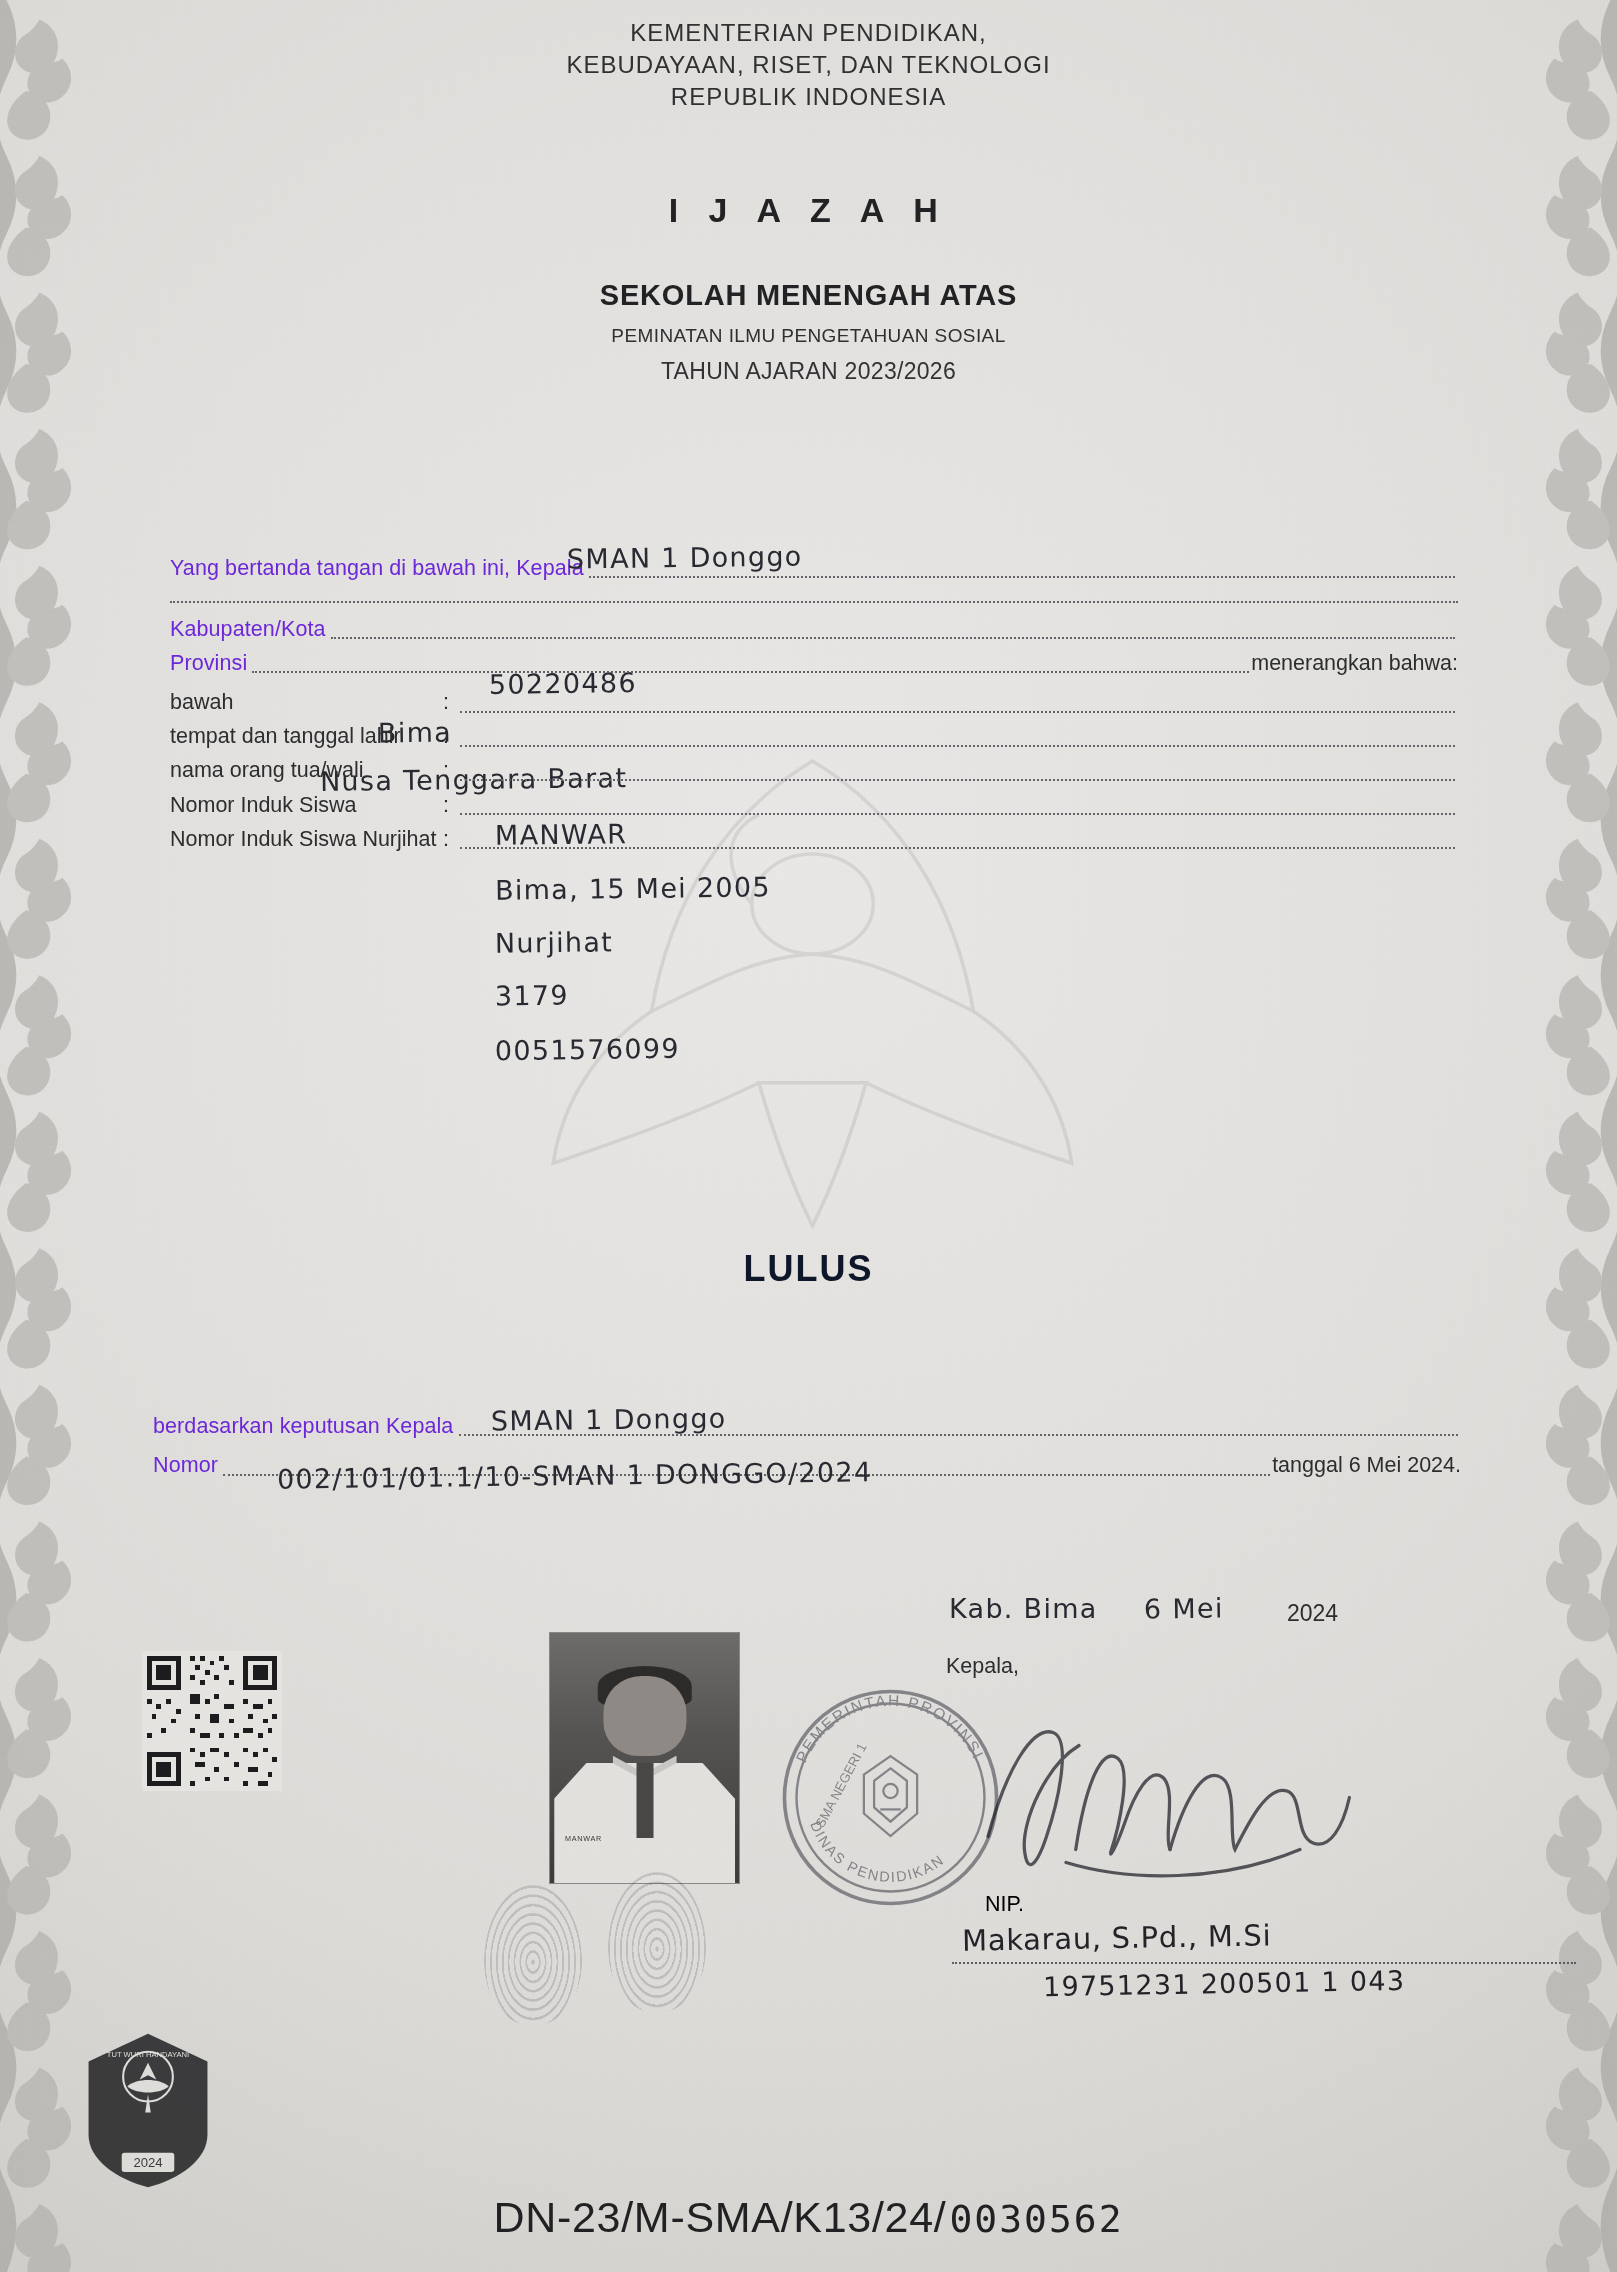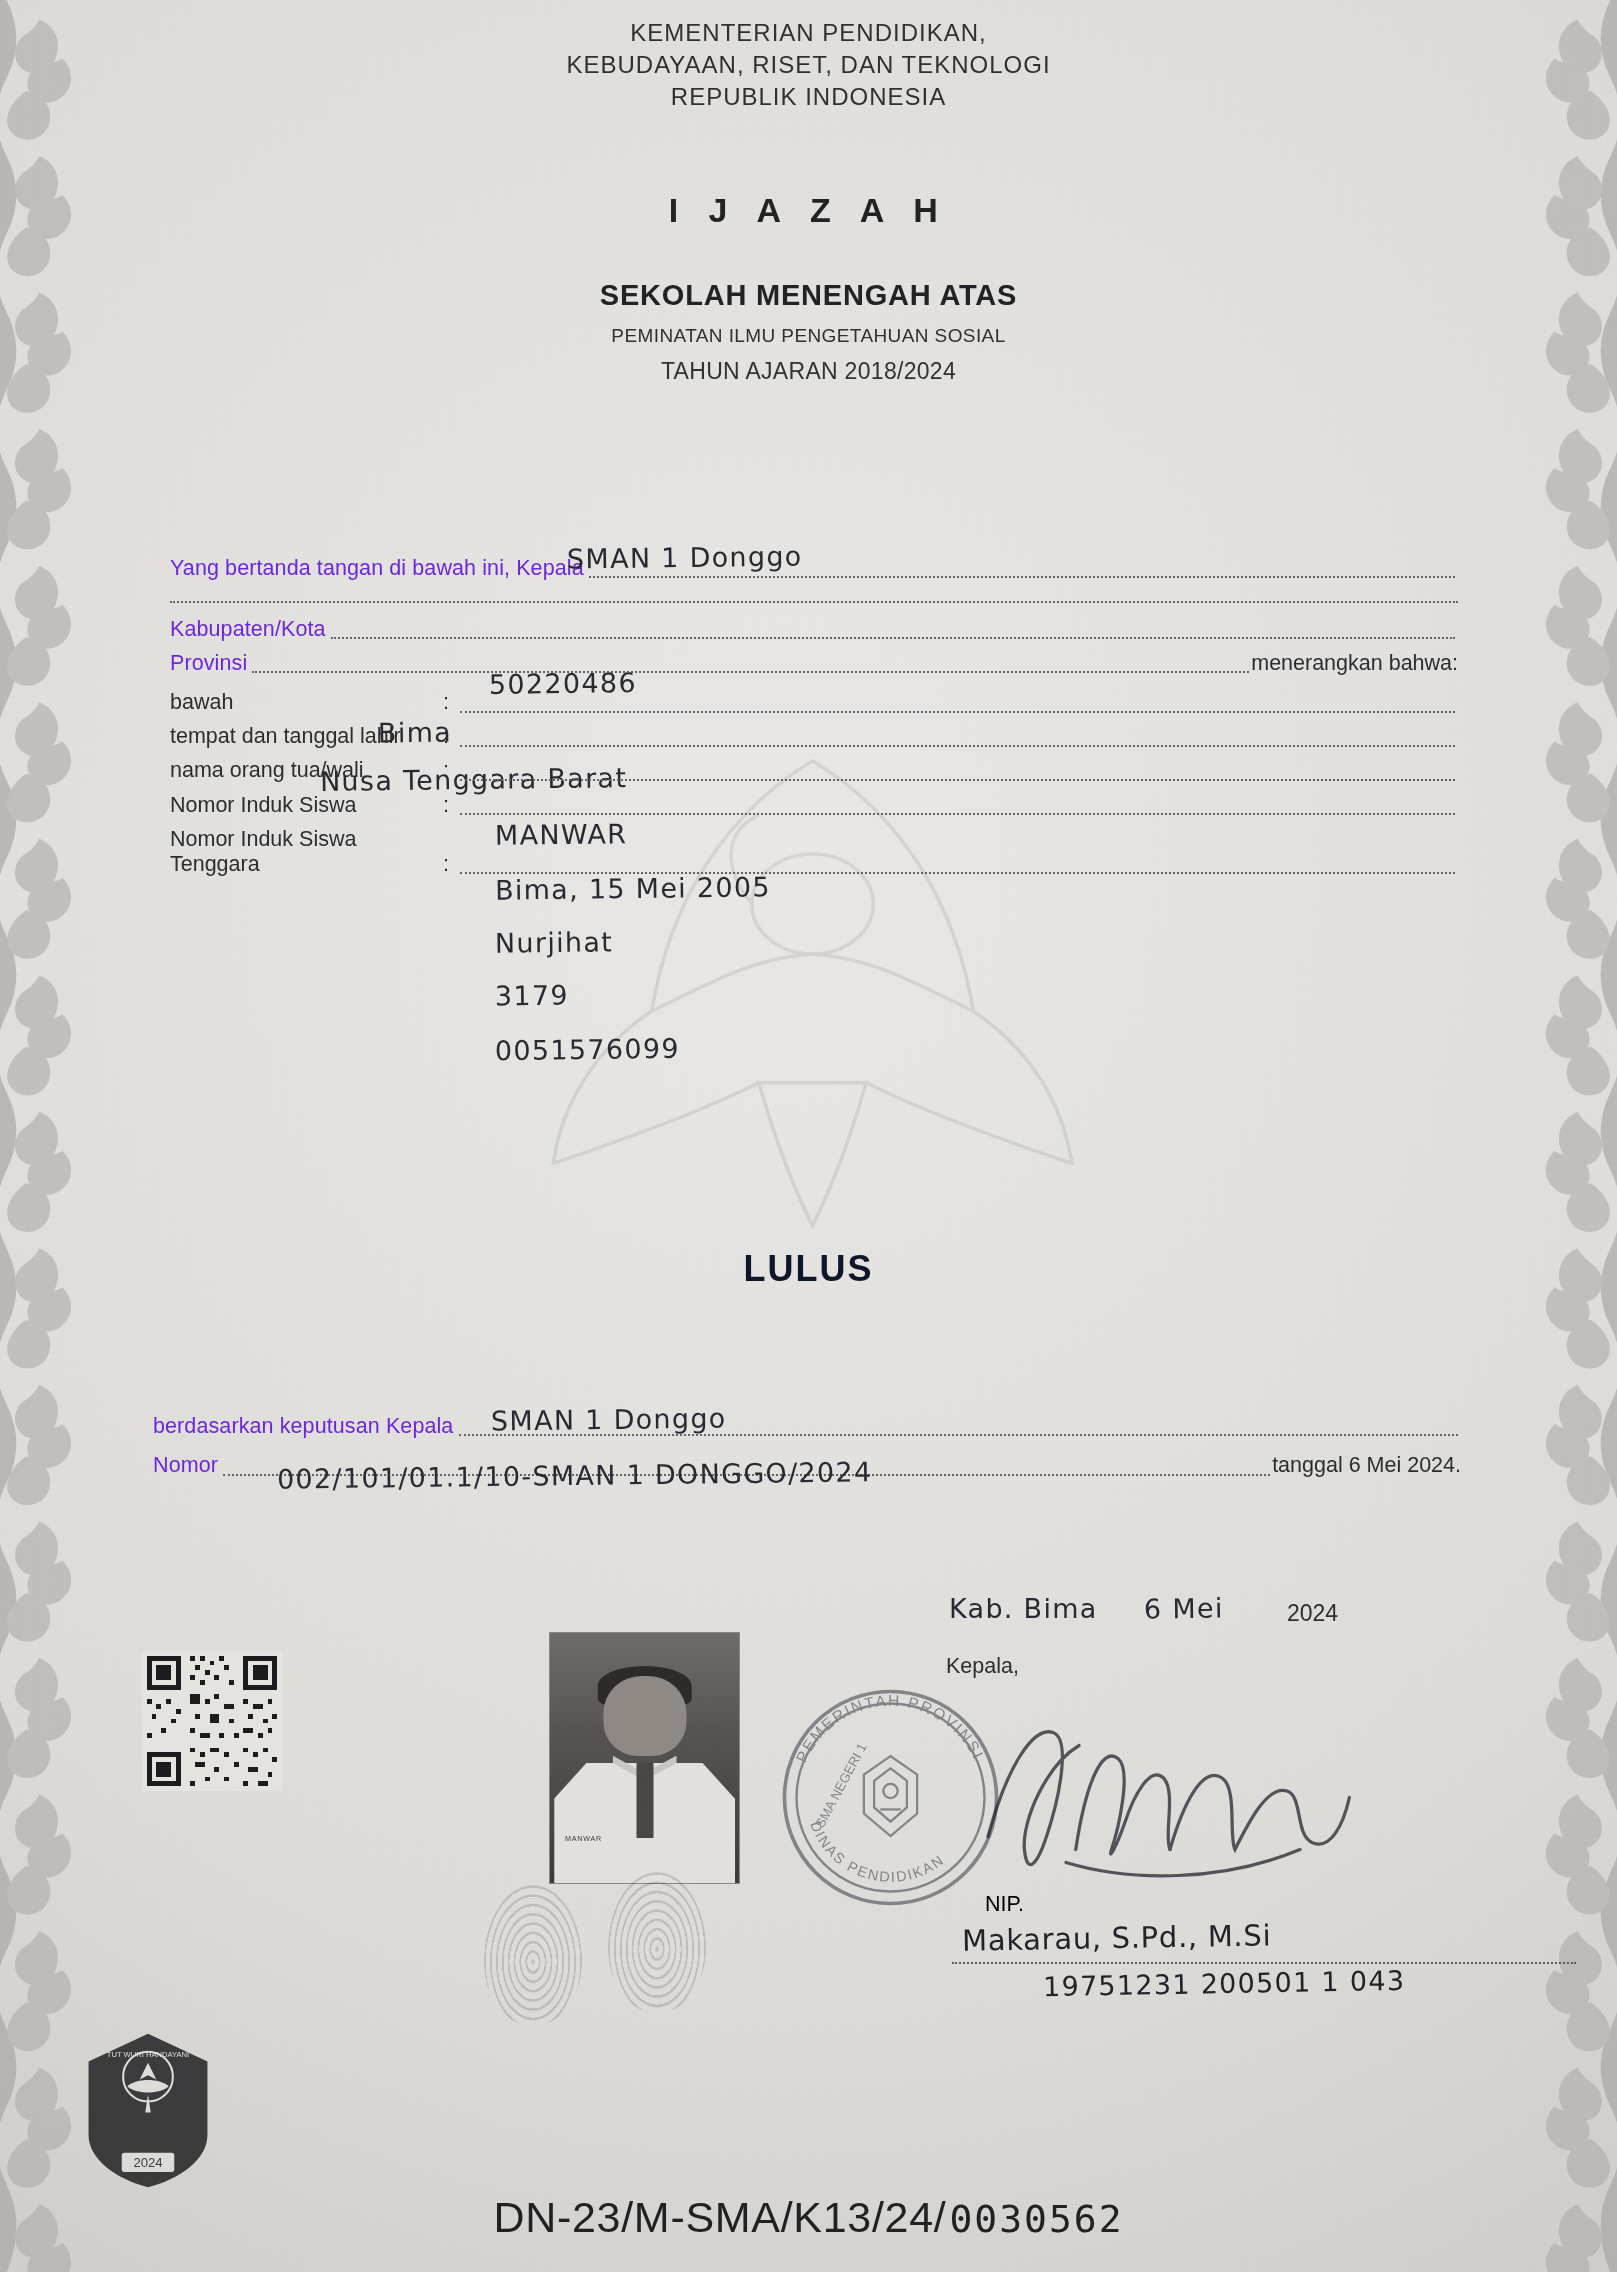--- a/index.html
+++ b/index.html
@@ -466,21 +466,21 @@
     </svg>
   </div>
 
   <div class="header">
     <div class="ministry-line">KEMENTERIAN PENDIDIKAN,</div>
     <div class="ministry-line">KEBUDAYAAN, RISET, DAN TEKNOLOGI</div>
     <div class="ministry-line">REPUBLIK INDONESIA</div>
     <div class="title-ijazah">I J A Z A H</div>
     <div class="subtitle-1">SEKOLAH MENENGAH ATAS</div>
     <div class="subtitle-2">PEMINATAN ILMU PENGETAHUAN SOSIAL</div>
-    <div class="subtitle-3">TAHUN AJARAN 2018/2024</div>
+    <div class="subtitle-3">TAHUN AJARAN 2023/2026</div>
   </div>
 
   <div class="body">
 
     <div class="row">
       <span class="lbl">Yang bertanda tangan di bawah ini, Kepala</span>
       <span class="dots"></span>
     </div>
     <div class="hw" style="left:397px; top:-14.3px;">SMAN 1 Donggo</div>
 
@@ -523,21 +523,21 @@
     <div class="hw" style="left:325px; top:371px;">Nurjihat</div>
 
     <div class="row">
       <span class="label-col">Nomor Induk Siswa</span>
       <span class="colon">:</span>
       <span class="dots"></span>
     </div>
     <div class="hw" style="left:325px; top:424px;">3179</div>
 
     <div class="row">
-      <span class="label-col">Nomor Induk Siswa Tenggara</span>
+      <span class="label-col">Nomor Induk Siswa Nurjihat</span>
       <span class="colon">:</span>
       <span class="dots"></span>
     </div>
     <div class="hw" style="left:325px; top:478px;">0051576099</div>
   </div>
 
   <div class="lulus">LULUS</div>
 
   <div class="decision">
     <div class="row">

